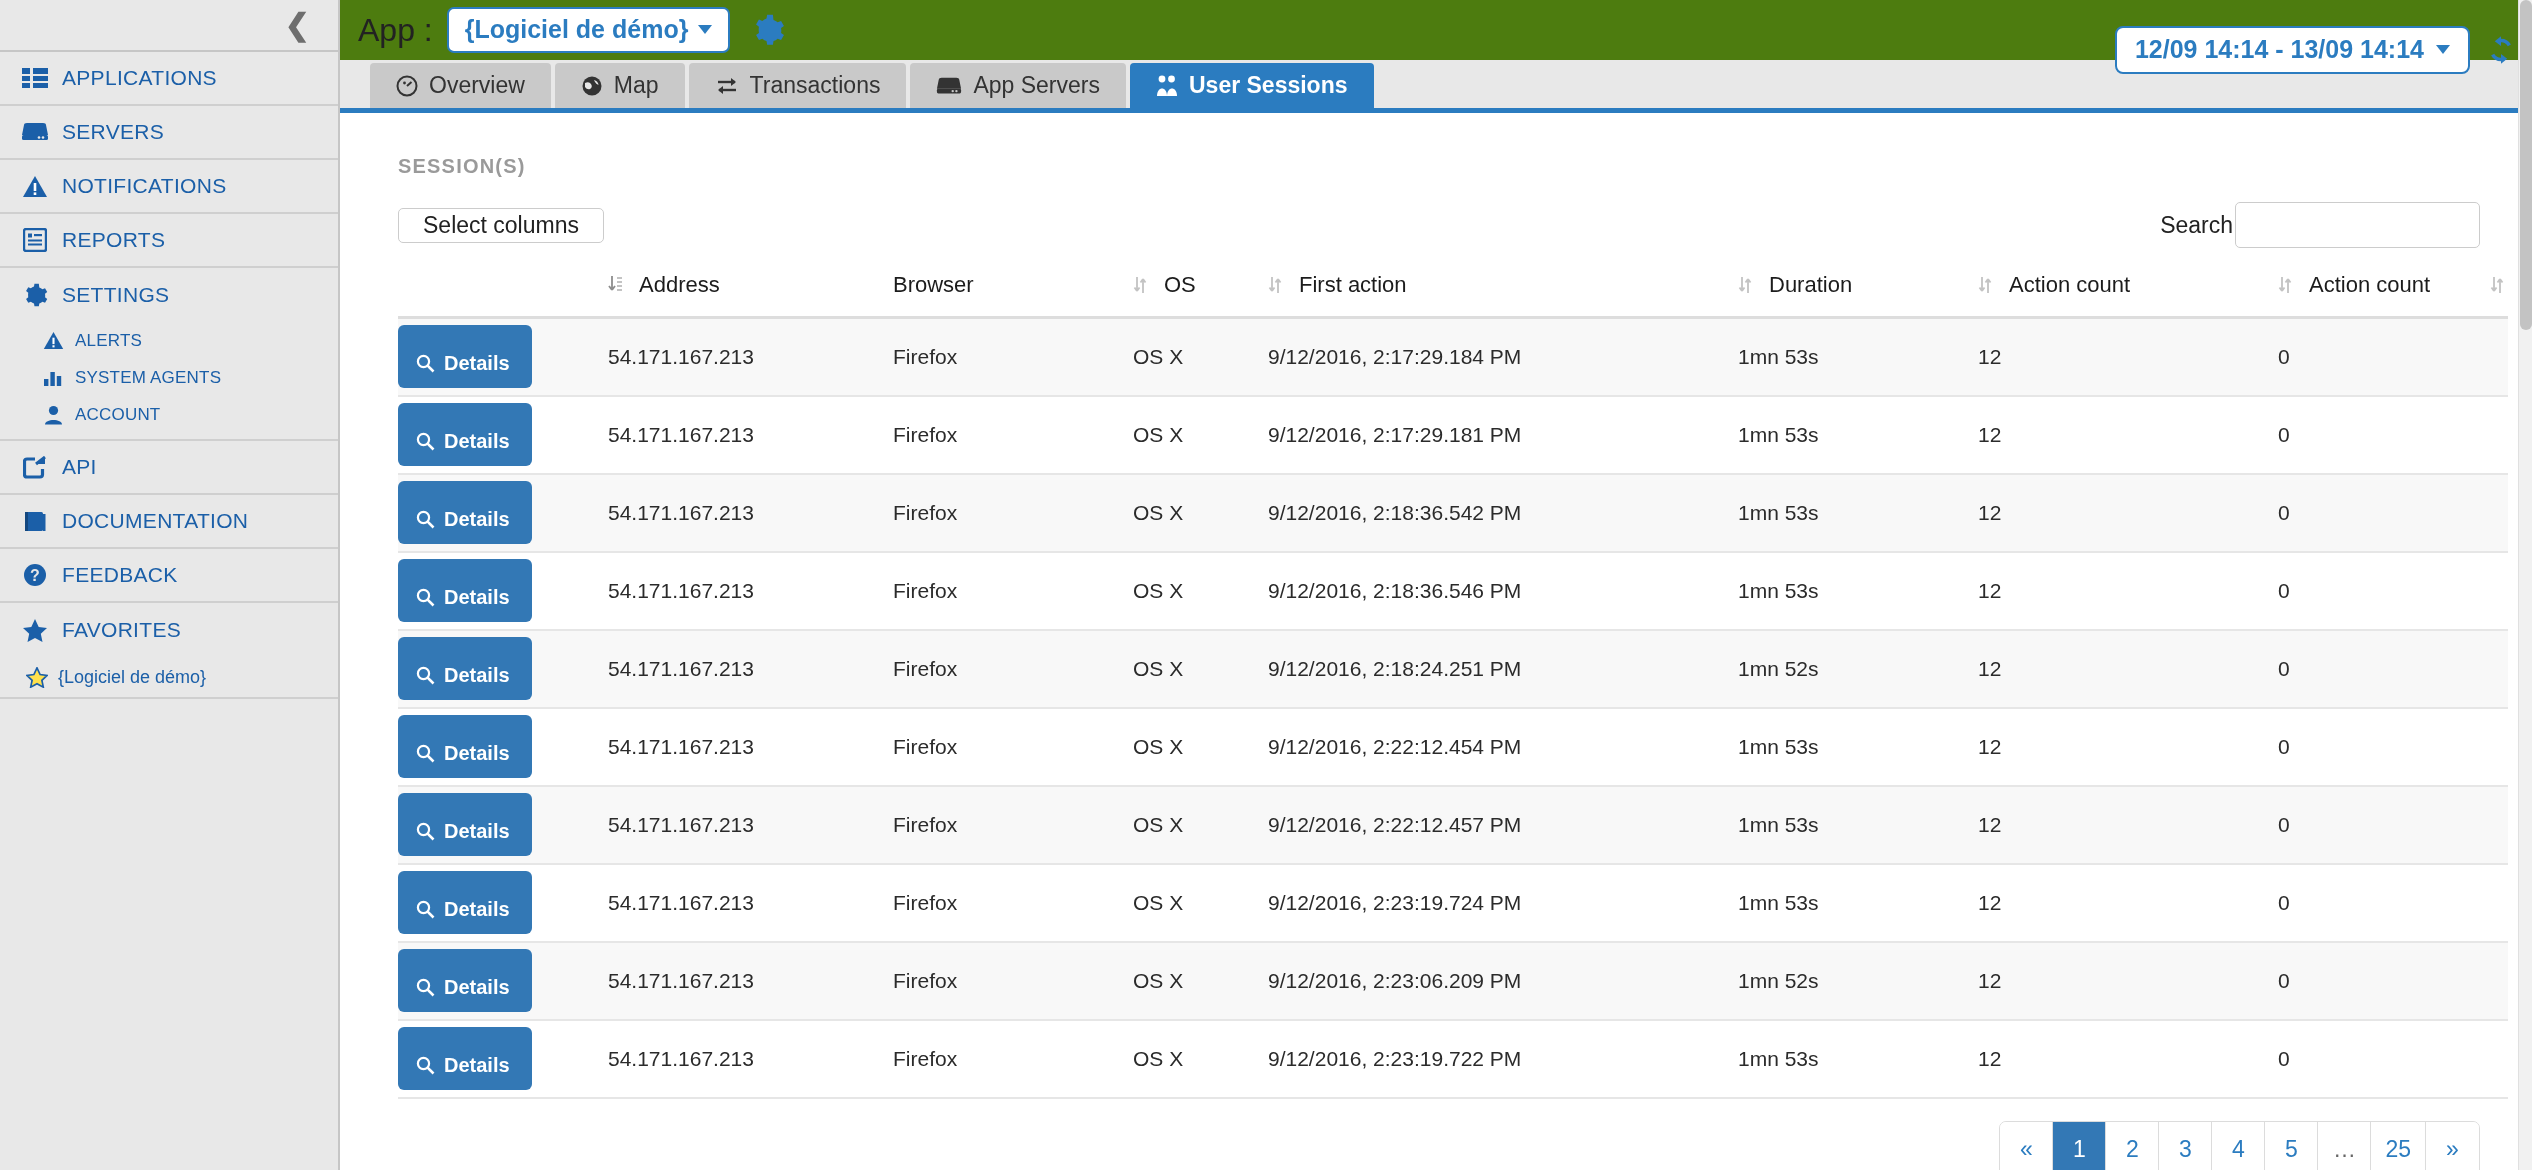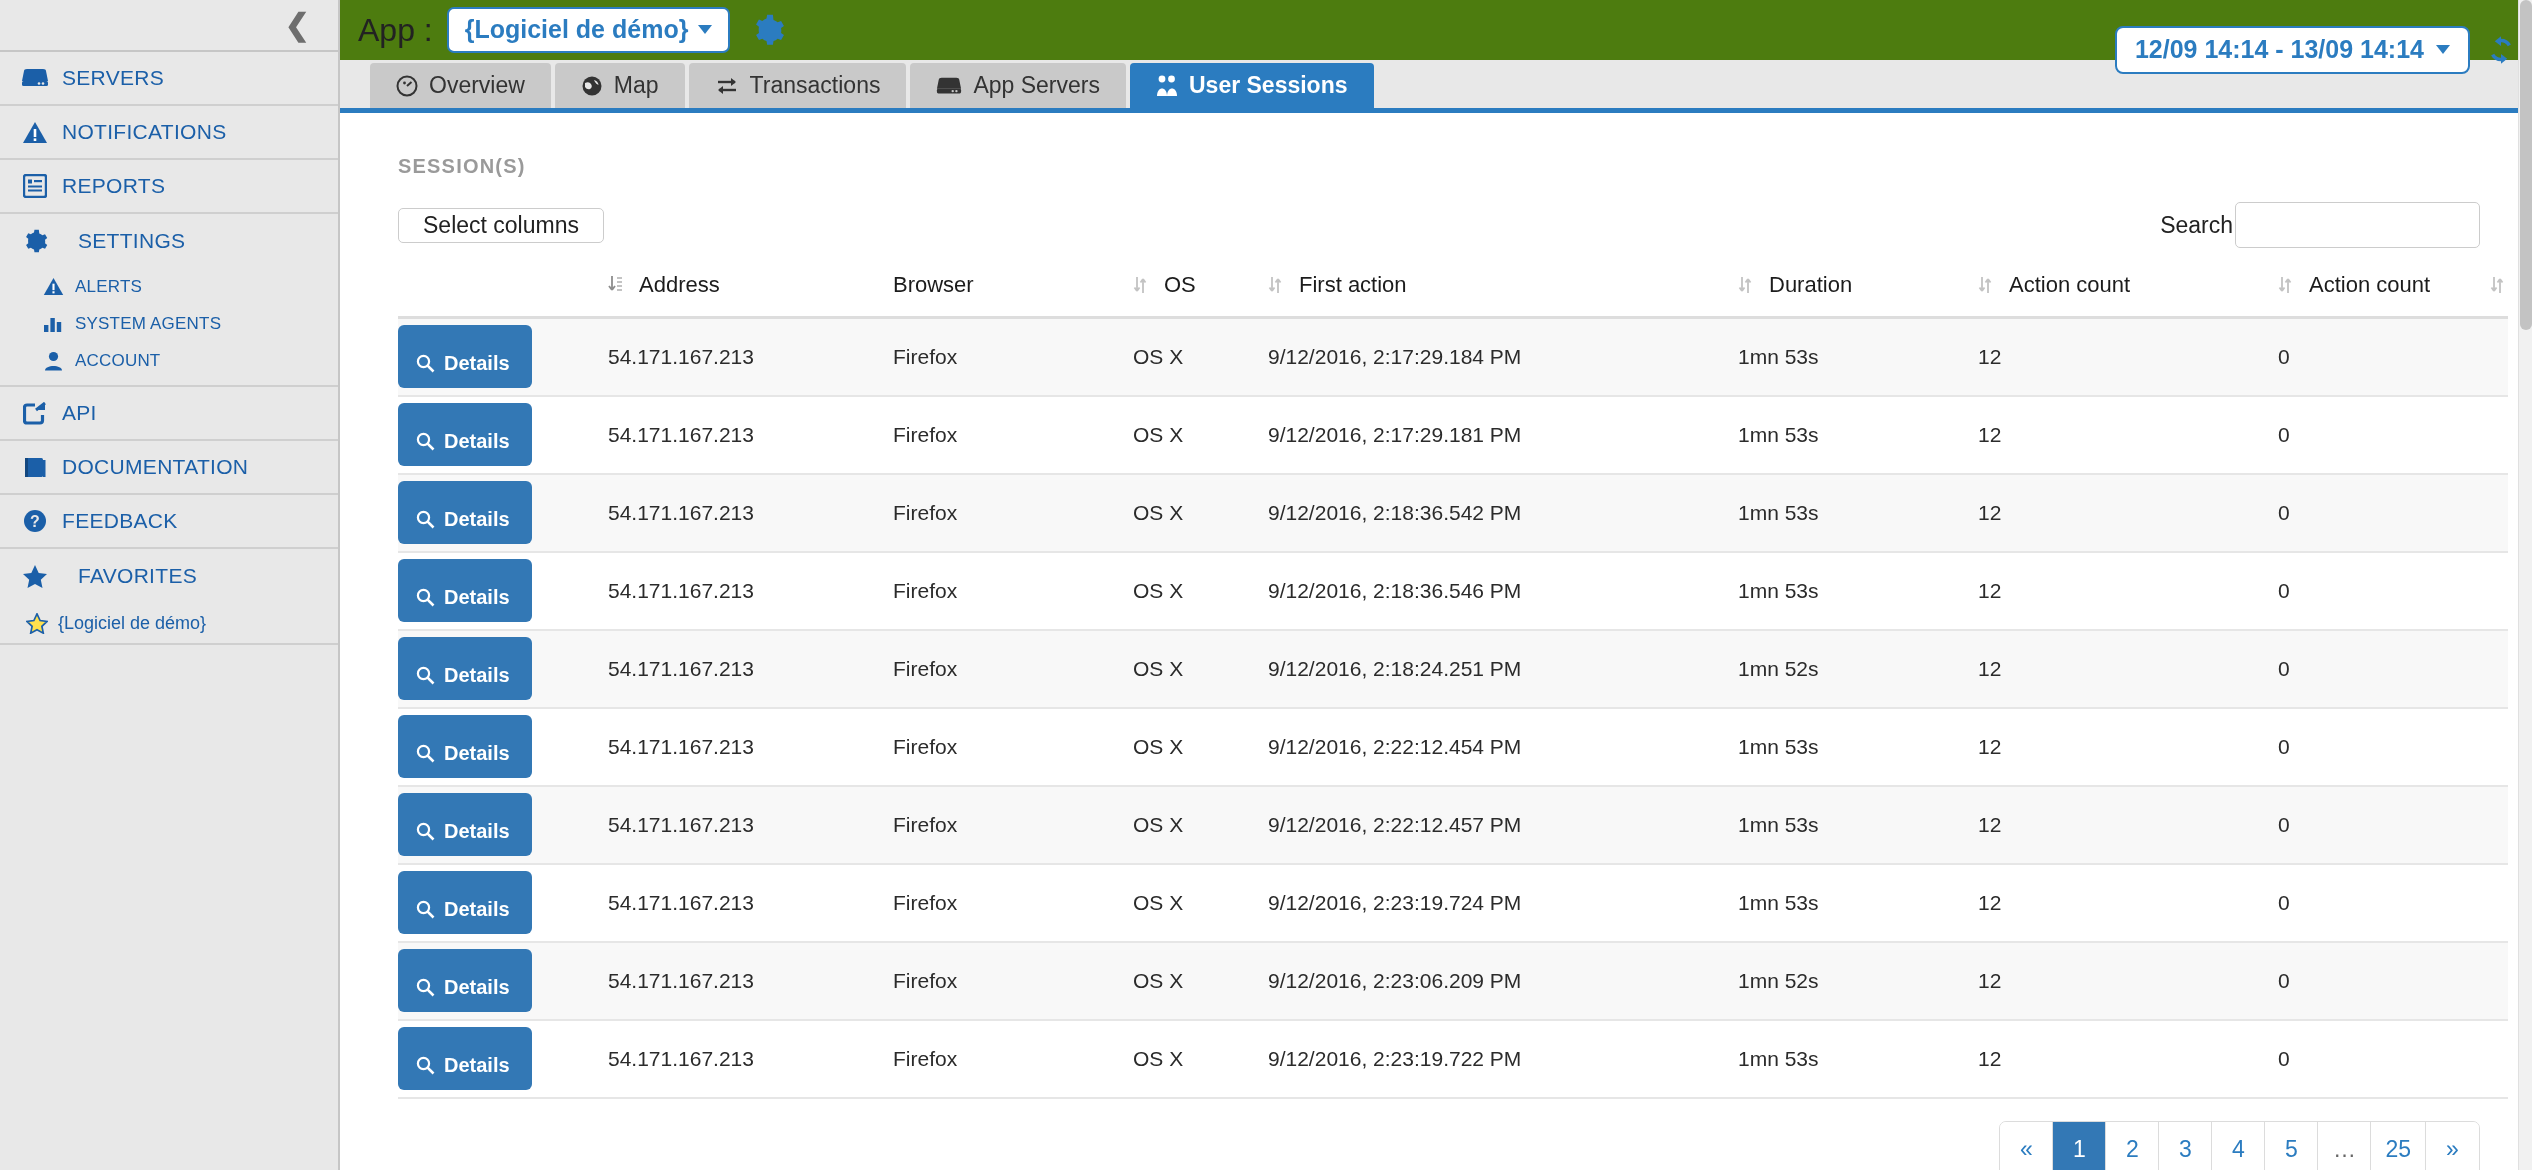--- a/index.html
+++ b/index.html
@@ -56,21 +56,21 @@
     width: 34px;
     min-width: 34px;
     display: flex;
     align-items: center;
     justify-content: center;
     margin-right: 10px;
   }
   .nav-item .ni-label { white-space: nowrap; }
 
   .nav-group { border-bottom: 2px solid #cfcfcf; }
-  .nav-group .nav-item { border-bottom: none; gap: 16px; }
+  .nav-group .nav-item { border-bottom: none; }
   .subnav-item {
     display: flex;
     align-items: center;
     height: 37px;
     padding-left: 38px;
     color: #1b5fa8;
     font-size: 17px;
     letter-spacing: .2px;
     cursor: pointer;
   }
@@ -395,20 +395,33 @@
 <body>
 
 <div id="app">
 
   <div class="sidebar">
 
     <div class="sidebar-collapse-row">
       <span class="collapse-chevron">❮</span>
     </div>
 
+    <div class="nav-item">
+      <span class="ni-icon">
+        <svg width="26" height="22" viewBox="0 0 26 22">
+            <rect x="0" y="1" width="8" height="6" fill="#1b5fa8"></rect>
+            <rect x="0" y="9" width="8" height="5" fill="#1b5fa8"></rect>
+            <rect x="0" y="16" width="8" height="5" fill="#1b5fa8"></rect>
+            <rect x="11" y="1" width="15" height="6" fill="#1b5fa8"></rect>
+            <rect x="11" y="9" width="15" height="5" fill="#1b5fa8"></rect>
+            <rect x="11" y="16" width="15" height="5" fill="#1b5fa8"></rect>
+          </svg>
+      </span>
+      <span class="ni-label">APPLICATIONS</span>
+    </div>
 
     <div class="nav-item">
       <span class="ni-icon">
         <svg width="28" height="20" viewBox="0 0 28 20">
             <path d="M3 3 Q3 1 6 1 L22 1 Q25 1 25 3 L27 13 L1 13 Z" fill="#1b5fa8"></path>
             <rect x="1" y="13" width="26" height="5" rx="1.5" fill="#1b5fa8"></rect>
             <circle cx="22" cy="15.5" r="1.3" fill="#e8e8e8"></circle>
             <circle cx="18" cy="15.5" r="1.3" fill="#e8e8e8"></circle>
           </svg>
       </span>

